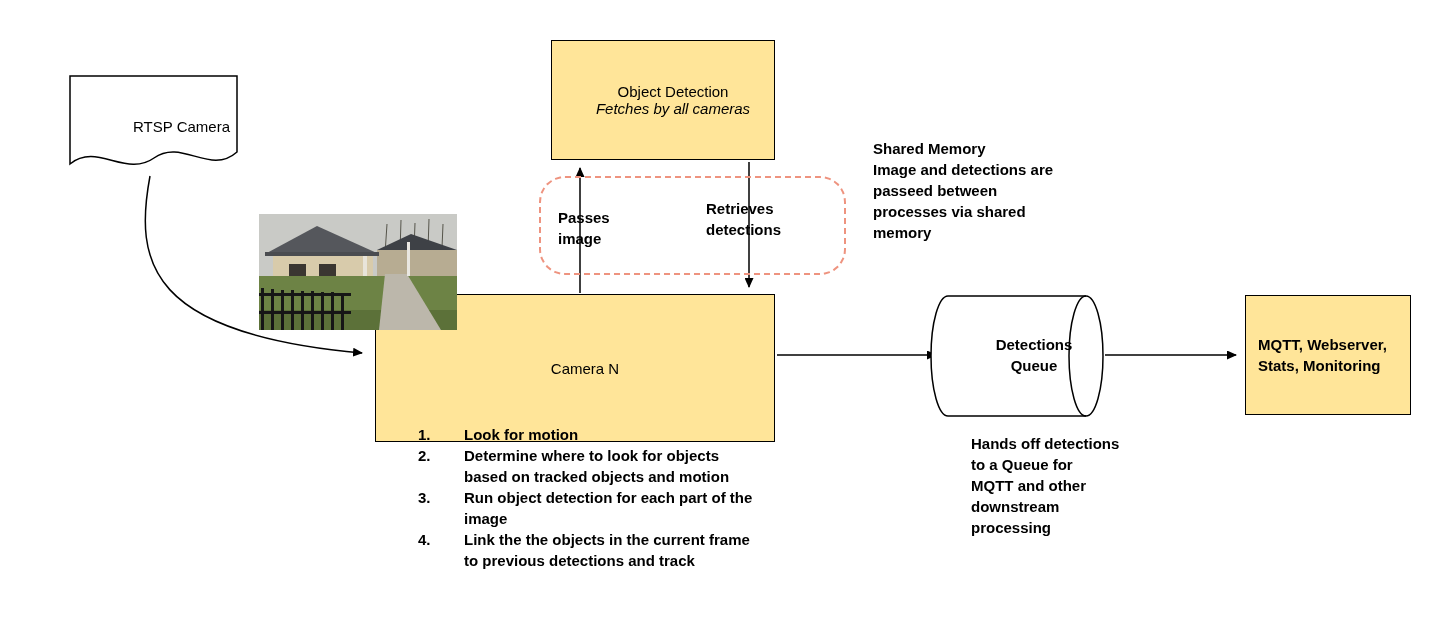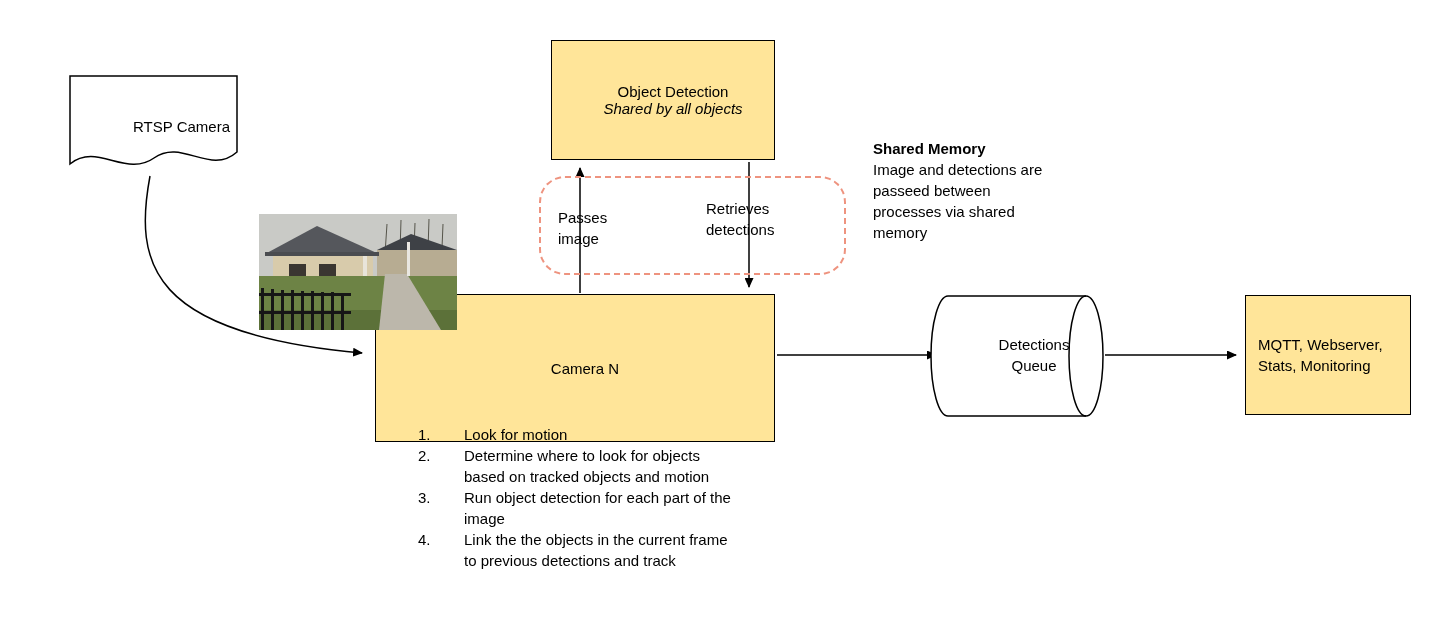--- a/index.html
+++ b/index.html
@@ -20,21 +20,21 @@
     position: absolute;
     background: #ffe599;
     border: 1px solid #000000;
     display: flex;
     align-items: center;
     justify-content: center;
     text-align: center;
     padding-left: 20px;
   }
   .preline { white-space: pre-line; }
-  .note { line-height: 21px; }
+  .note { line-height: 21px; font-weight: bold; }
   .bold { font-weight: bold; }
   .italic { font-style: italic; }
   .dashed-region {
     left: 511px; top: 176px; width: 307px; height: 99px;
     border: 2px dashed #ee937f;
     border-radius: 26px;
   }
   .step { display: flex; }
   .step-num { width: 50px; padding-left: 4px; flex: 0 0 auto; }
   .step-text { flex: 1; }
@@ -65,21 +65,21 @@
     <line x1="1105" y1="355" x2="1236" y2="355" stroke="#000000" stroke-width="1.5" marker-end="url(#arrow)"></line>
 
     <path d="M948,296 L1086,296 A17,60 0 0 1 1086,416 L948,416 A17,60 0 0 1 948,296 Z" fill="#ffffff" stroke="#000000" stroke-width="1.5"></path>
     <path d="M1086,296 A17,60 0 0 0 1086,416" fill="none" stroke="#000000" stroke-width="1.5"></path>
   </svg>
 
   <div class="abs dashed-region"></div>
 
   <div class="node col" style="left:551px;top:40px;width:224px;height:120px">
     <div>Object Detection</div>
-    <div class="italic">Shared by all objects</div>
+    <div class="italic">Fetches by all cameras</div>
   </div>
 
   <div class="node" style="left:375px;top:294px;width:400px;height:148px">
     <div>Camera N</div>
   </div>
 
   <div class="node" style="left:1245px;top:295px;width:166px;height:120px;justify-content:flex-start;padding:4px 12px;text-align:left">
     <div class="preline note">MQTT, Webserver,
 Stats, Monitoring</div>
   </div>
@@ -96,20 +96,25 @@
 
 
   <div class="abs" style="left:845px;top:138px;width:225px">
     <div class="bold note">Shared Memory</div>
     <div class="note preline">Image and detections are
 passeed between
 processes via shared
 memory</div>
   </div>
 
+  <div class="abs note preline" style="left:943px;top:433px;width:190px">Hands off detections
+to a Queue for
+MQTT and other
+downstream
+processing</div>
 
   <div class="abs" style="left:386px;top:424px;width:400px">
     <div class="step">
       <span class="step-num note">1.</span>
       <span class="step-text note preline">Look for motion</span>
     </div>
     <div class="step">
       <span class="step-num note">2.</span>
       <span class="step-text note preline">Determine where to look for objects
 based on tracked objects and motion</span>

